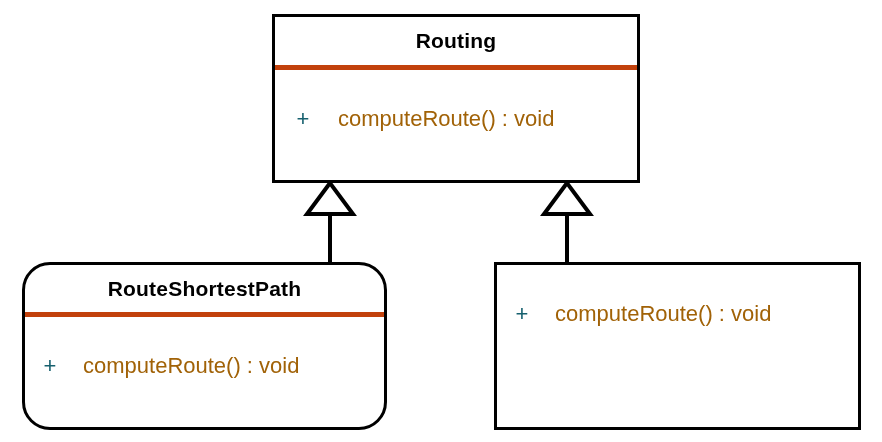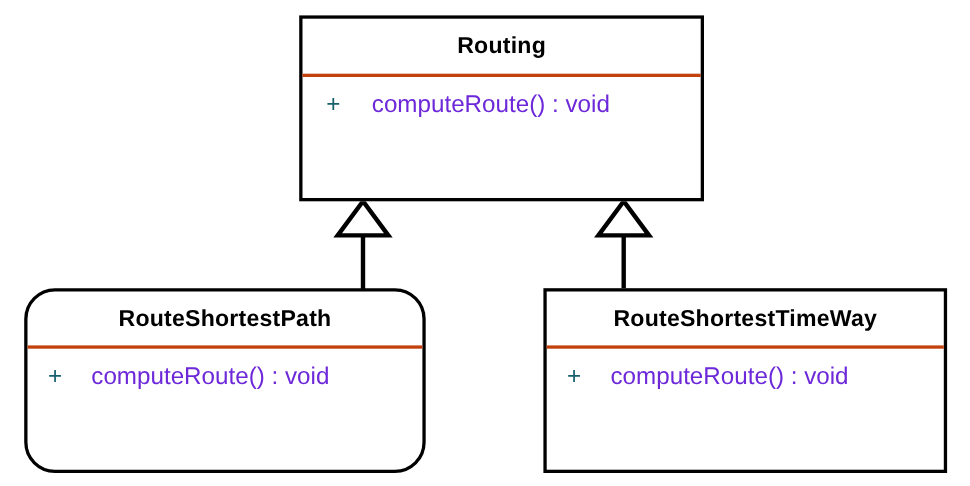--- a/index.html
+++ b/index.html
@@ -28,21 +28,21 @@
     flex-direction: column;
   }
   .uml-class .class-name {
     box-sizing: border-box;
     display: flex;
     align-items: center;
     justify-content: center;
     text-align: center;
     font-weight: bold;
     color: #000000;
-    border-bottom: 3px solid #c2410c;
+    border-bottom: 5px solid #c2410c;
     letter-spacing: 0.2px;
     white-space: nowrap;
     overflow: hidden;
   }
   .uml-class .members {
     box-sizing: border-box;
     flex: 1 1 auto;
     padding-top: 10px;
   }
   .member-row {
@@ -51,21 +51,22 @@
     white-space: nowrap;
     color: #16606e;
   }
   .member-vis {
     display: inline-block;
     text-align: center;
     color: #16606e;
   }
   .member-sig {
     display: inline-block;
-    color: #6d28d9;
+    color: #a16207;
+    margin-top: 24px;
   }
 
   
   #class-routing {
     left: 272px;
     top: 14px;
     width: 368px;
     height: 169px;
   }
   #class-routing .class-name {
@@ -155,21 +156,20 @@
     <div class="class-name">RouteShortestPath</div>
     <div class="members">
       <div class="member-row">
         <span class="member-vis">+</span>
         <span class="member-sig">computeRoute() : void</span>
       </div>
     </div>
   </div>
 
   <div class="uml-class" id="class-route-shortest-time-way">
-    <div class="class-name">RouteShortestTimeWay</div>
     <div class="members">
       <div class="member-row">
         <span class="member-vis">+</span>
         <span class="member-sig">computeRoute() : void</span>
       </div>
     </div>
   </div>
 
 </div>
 

